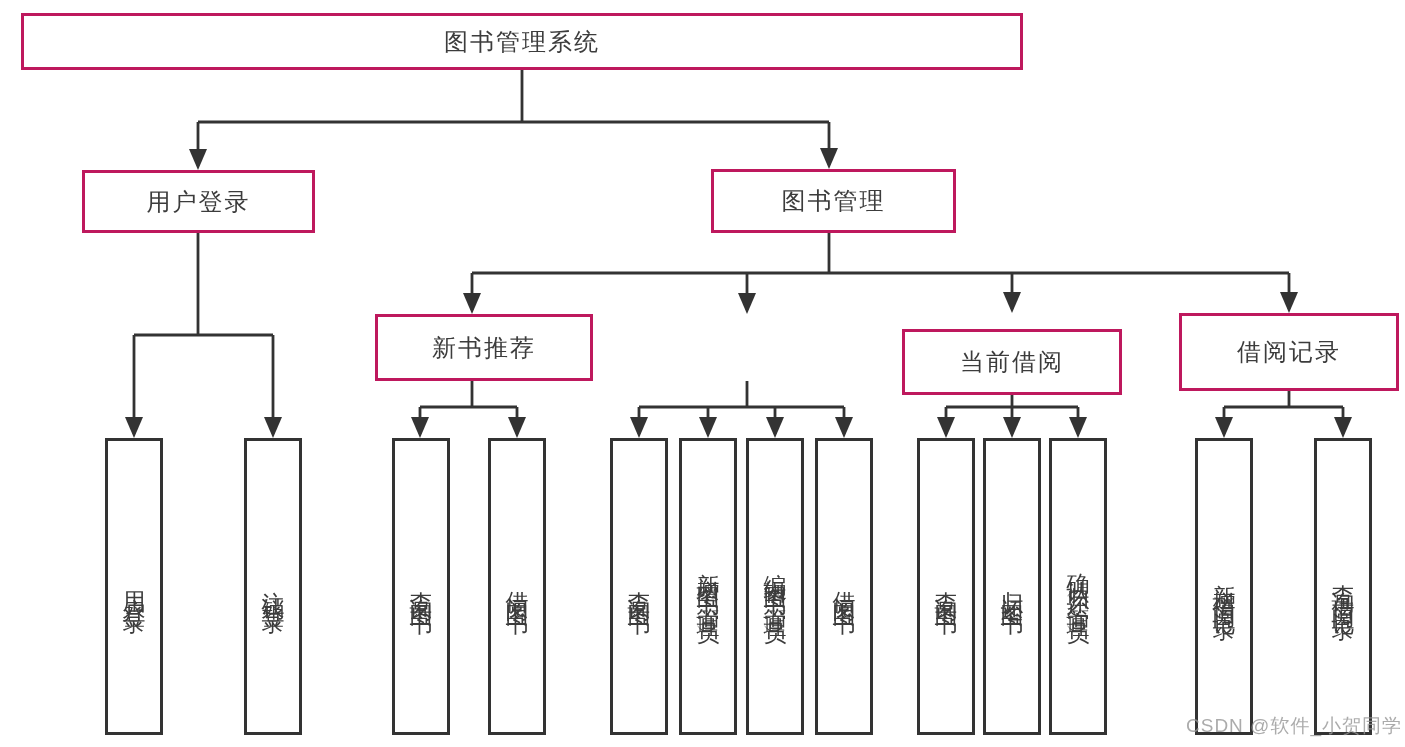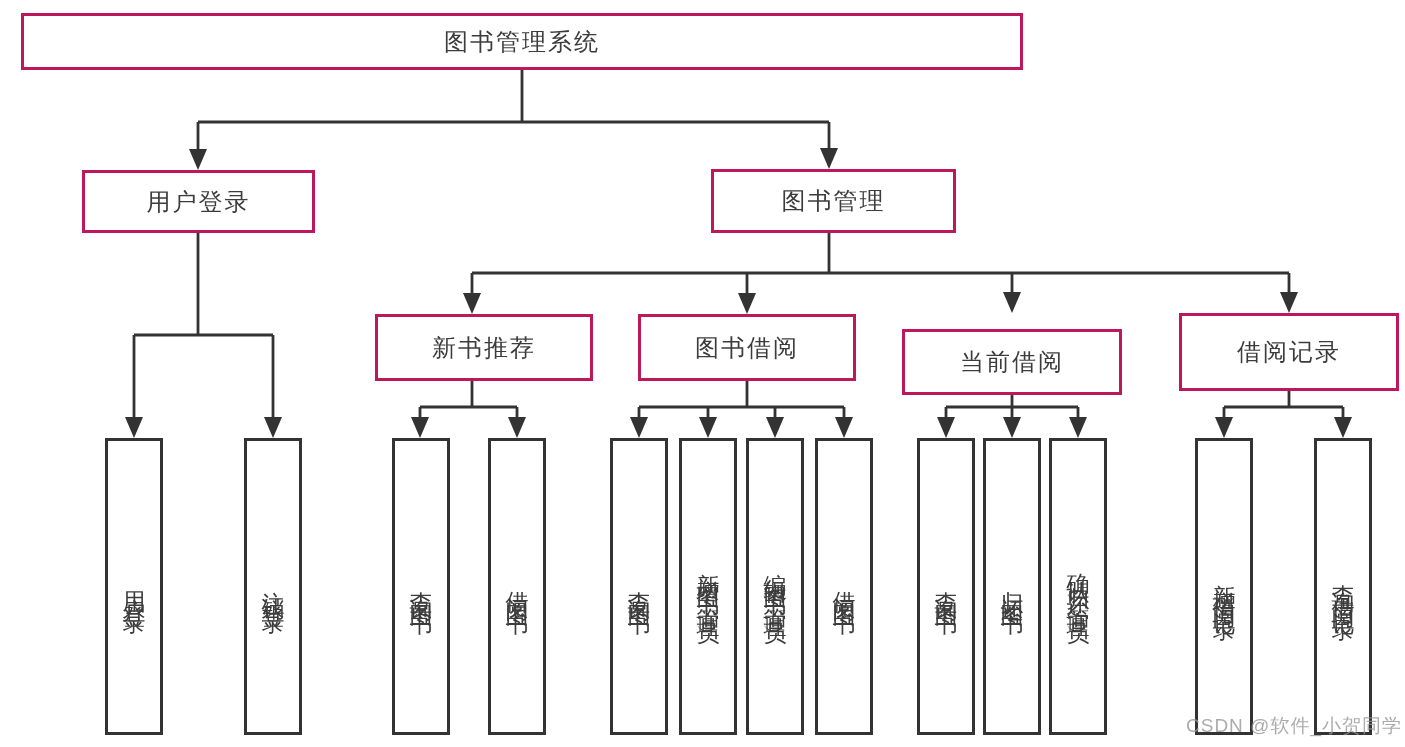--- a/index.html
+++ b/index.html
@@ -151,23 +151,20 @@
   <div class="hbox" style="left:82px; top:170px; width:233px; height:63px;">
     <span>用户登录</span>
   </div>
   <div class="hbox" style="left:711px; top:169px; width:245px; height:64px;justify-content:center;">
     <span>图书管理</span>
   </div>
 
   <div class="hbox" style="left:363px; top:314px; width:218px; height:67px;margin-left:12px;">
     <span>新书推荐</span>
   </div>
-  <div class="hbox" style="left:638px; top:314px; width:218px; height:67px;">
-    <span>图书借阅</span>
-  </div>
   <div class="hbox" style="left:902px; top:313px; width:220px; height:66px;margin-top:16px;">
     <span>当前借阅</span>
   </div>
   <div class="hbox" style="left:1179px; top:313px; width:220px; height:78px;">
     <span>借阅记录</span>
   </div>
 
   <div class="vbox" style="left:105px;">
     <span>用户登录</span>
   </div>

